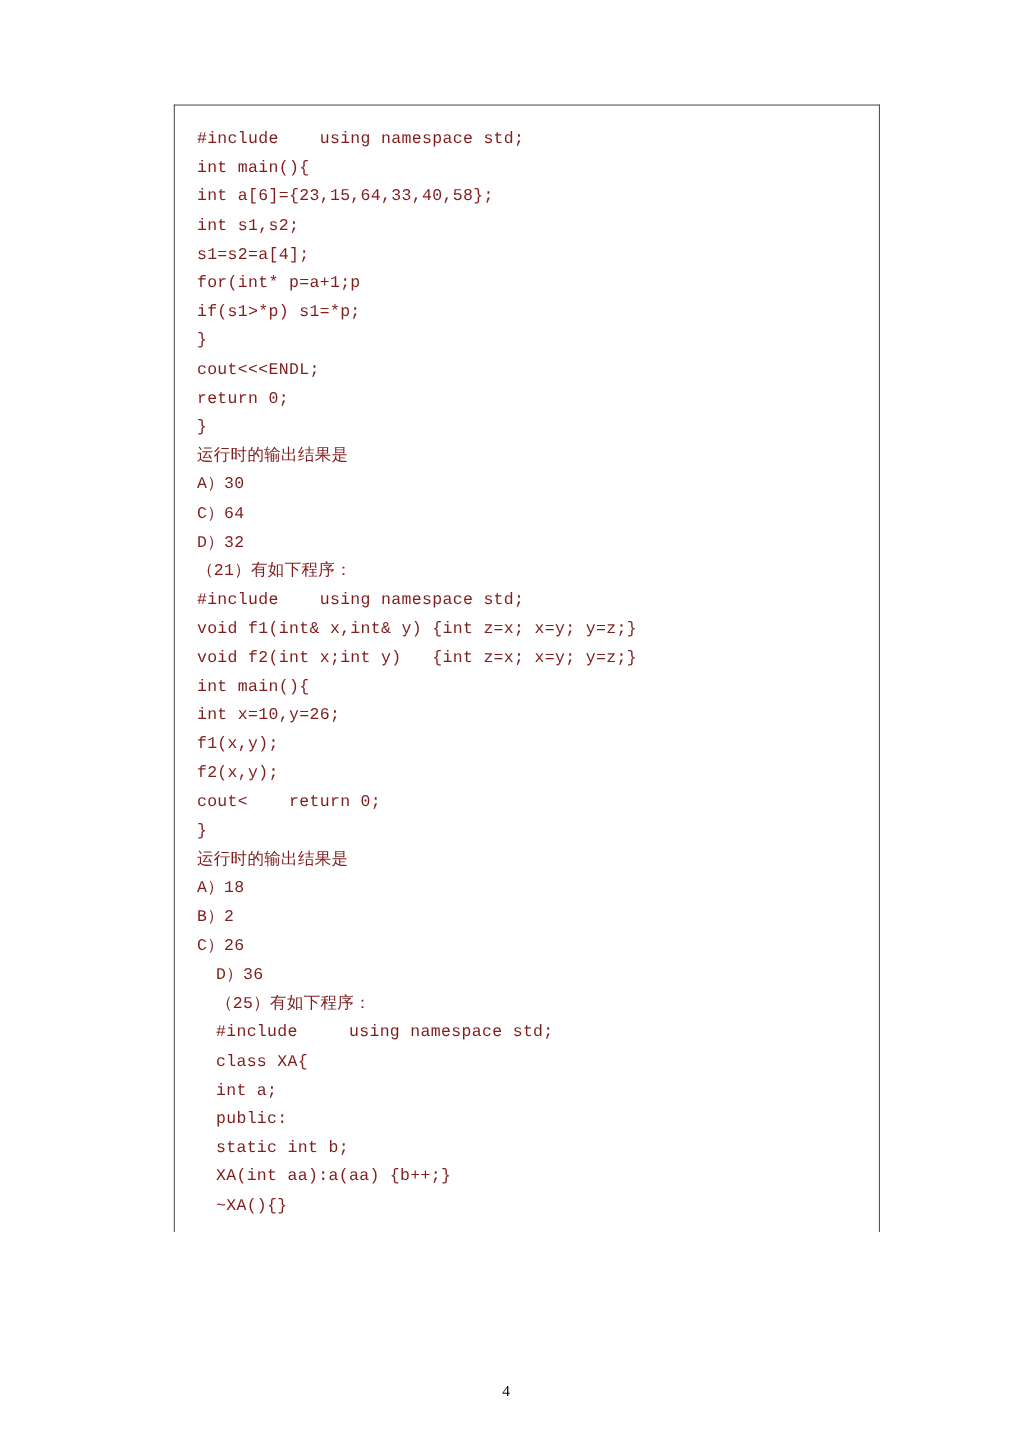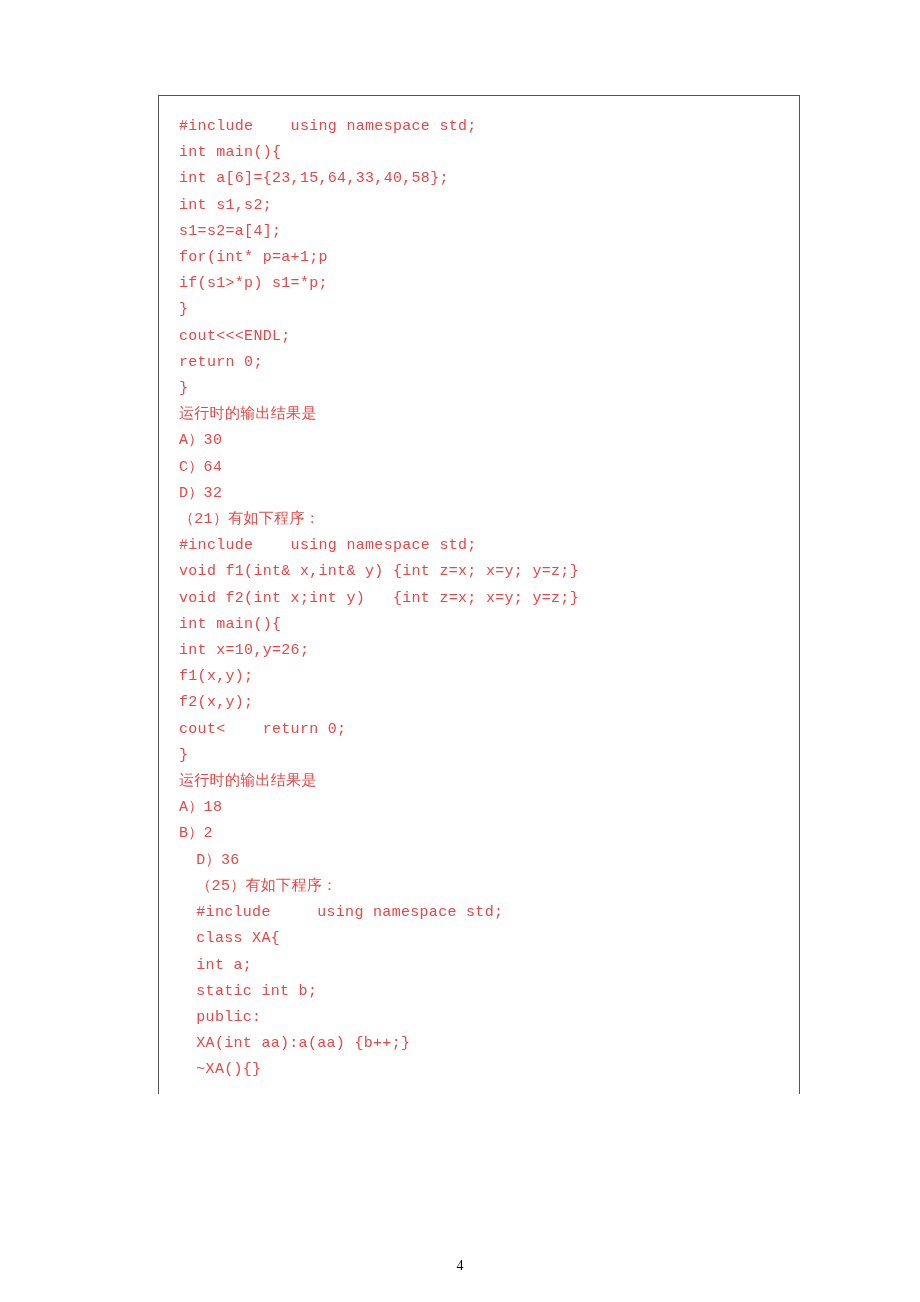--- a/index.html
+++ b/index.html
@@ -23,21 +23,21 @@
     border-left: 1px solid #555;
     border-top: 1px solid #555;
     border-right: 1px solid #555;
     padding: 18px 20px 10px 20px;
     box-sizing: border-box;
   }
   .code-line {
     font-family: "SimSun", "宋体", "Courier New", monospace;
     font-size: 15px;
     line-height: 26.2px;
-    color: #ef4444;
+    color: #7f1d1d;
     white-space: pre;
     letter-spacing: 0.3px;
   }
   .indent1 { padding-left: 8px; }
   .page-number {
     position: absolute;
     bottom: 28px;
     left: 0;
     width: 100%;
     text-align: center;
@@ -72,24 +72,25 @@
       <div class="code-line">void f2(int x;int y)   {int z=x; x=y; y=z;}</div>
       <div class="code-line">int main(){</div>
       <div class="code-line">int x=10,y=26;</div>
       <div class="code-line">f1(x,y);</div>
       <div class="code-line">f2(x,y);</div>
       <div class="code-line">cout&lt;    return 0;</div>
       <div class="code-line">}</div>
       <div class="code-line">运行时的输出结果是</div>
       <div class="code-line">A）18</div>
       <div class="code-line">B）2</div>
+      <div class="code-line">C）26</div>
       <div class="code-line indent1"> D）36</div>
       <div class="code-line indent1"> （25）有如下程序：</div>
       <div class="code-line indent1"> #include     using namespace std;</div>
       <div class="code-line indent1"> class XA{</div>
       <div class="code-line indent1"> int a;</div>
+      <div class="code-line indent1"> public:</div>
       <div class="code-line indent1"> static int b;</div>
-      <div class="code-line indent1"> public:</div>
       <div class="code-line indent1"> XA(int aa):a(aa) {b++;}</div>
       <div class="code-line indent1"> ~XA(){}</div>
     </div>
   <div class="page-number">4</div>
 </div>
 
 </body></html>

